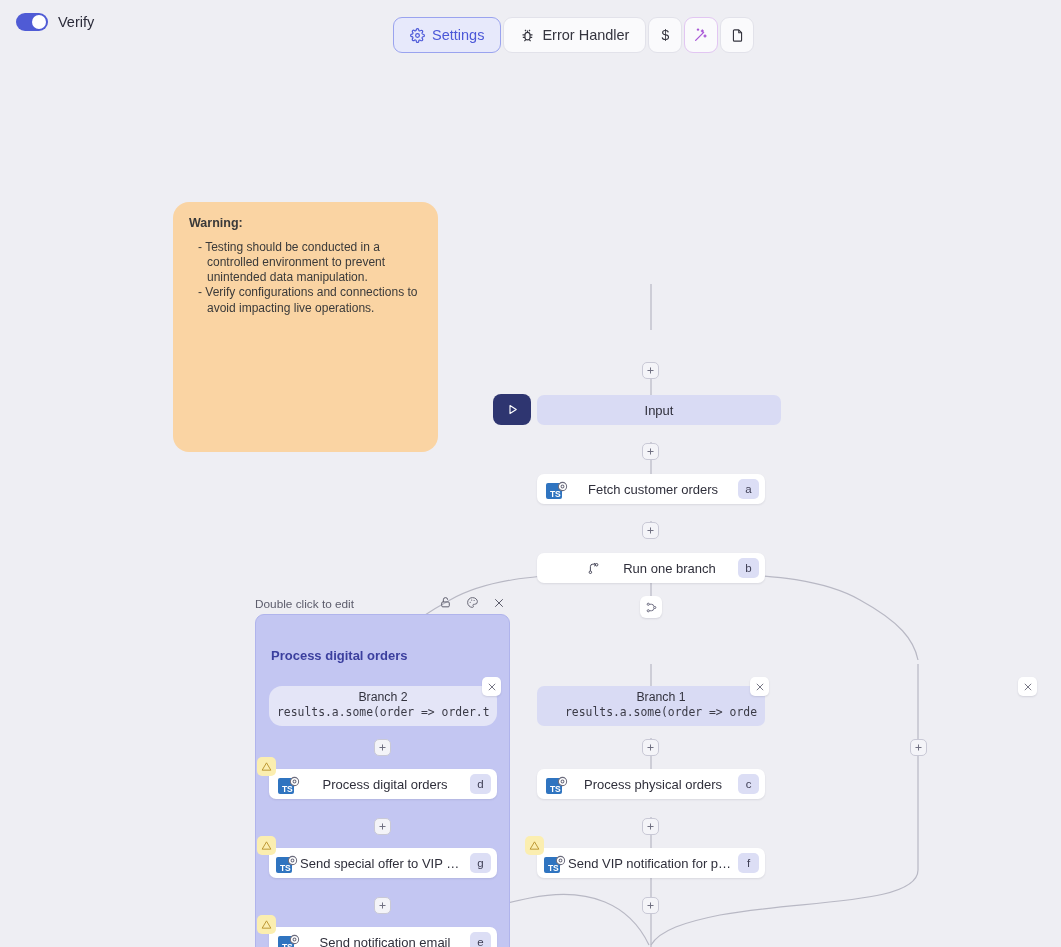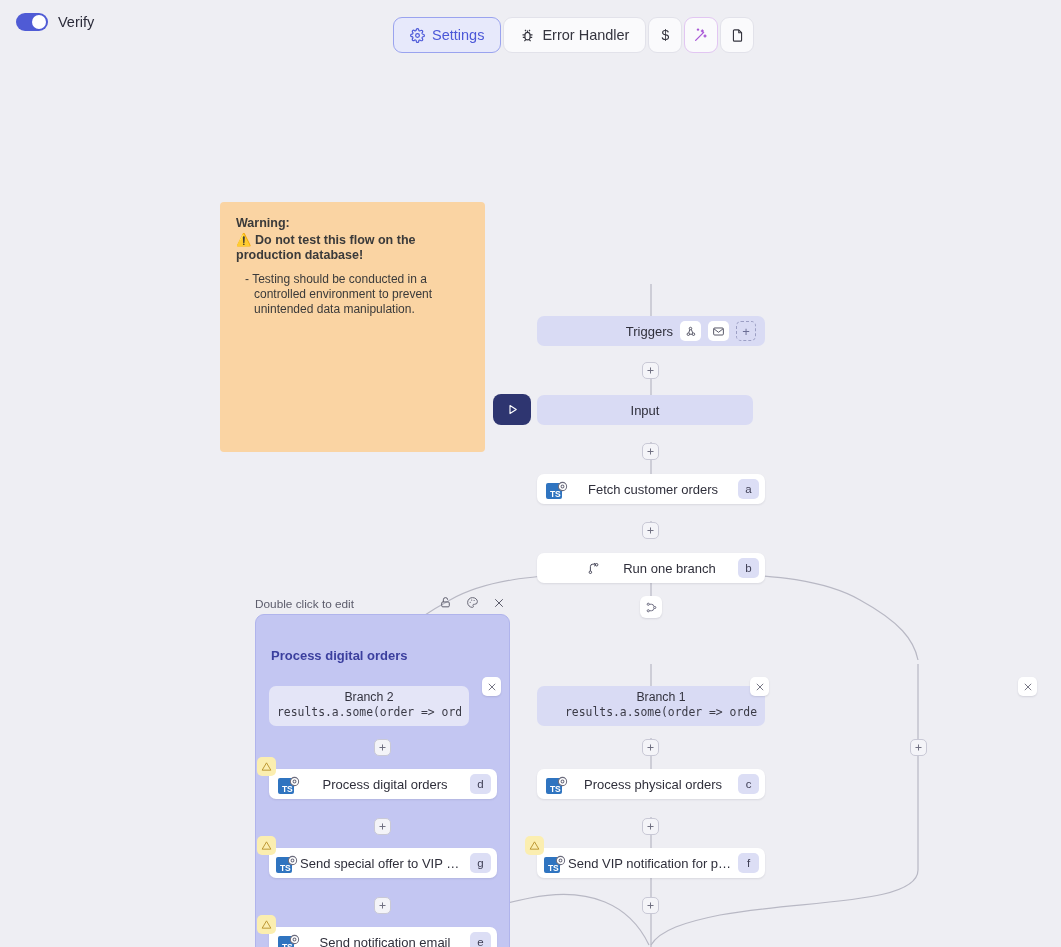--- a/index.html
+++ b/index.html
@@ -41,23 +41,22 @@
   .tbtn.wand { border-color: #e2c6f2; }
   .tbtn svg { display: block; }
 
   
   .canvas { position: absolute; inset: 62px 0 0 0; }
   #edges { position: absolute; left: 0; top: -62px; width: 1061px; height: 947px; pointer-events: none; }
 
   
   .sticky {
     position: absolute; left: 173px; top: 140px; width: 265px; height: 250px;
-    background: #fad4a3; border-radius: 4px; padding: 14px 16px;
+    background: #fad4a3; border-radius: 16px; padding: 14px 16px;
     color: #3a3a3a;
-    margin-left: 47px;
   }
   .sticky .s-title { font-size: 12.5px; font-weight: bold; line-height: 1.25; }
   .sticky .s-head { font-size: 12.5px; font-weight: bold; line-height: 1.25; margin-top: 1px; }
   .sticky ul { margin: 8px 0 0 0; padding-left: 18px; list-style: none; }
   .sticky li { font-size: 12px; line-height: 1.27; margin-bottom: 0px; text-indent: -9px; }
   .sticky li::before { content: "- "; }
 
   
   .group-wrap { position: absolute; left: 255px; top: 552px; width: 255px; height: 356px; }
   .group-head {
@@ -246,26 +245,23 @@
         <path d="M383 928 C 420 928, 470 910, 530 898 C 590 886, 630 905, 649 945"></path>
 
         <path d="M918 664 V 706"></path>
         <path d="M918 706 V 870"></path>
         <path d="M918 870 C 918 905, 800 900, 720 915 C 685 922, 660 930, 651 945"></path>
       </g>
     </svg>
 
     <div class="sticky">
       <div class="s-title">Warning:</div>
-      <div class="s-head">
-        <span>⚠️</span>
-        <span>Do not test this flow on the production database!</span>
-      </div>
       <ul>
         <li>Testing should be conducted in a controlled environment to prevent unintended data manipulation.</li>
+        <li>Verify configurations and connections to avoid impacting live operations.</li>
       </ul>
     </div>
 
     <div class="group-wrap">
       <div class="group-head">
         <div class="gh-label">Double click to edit</div>
         <div class="gh-icons">
           <span>
             <svg width="13" height="13" viewBox="0 0 24 24" fill="none" stroke="#5c5c6b" stroke-width="1.8">
               <rect x="5" y="11" width="14" height="9" rx="2"></rect>
@@ -284,55 +280,33 @@
             <svg width="12" height="12" viewBox="0 0 24 24" stroke="#5c5c6b" stroke-width="2" stroke-linecap="round">
                 <path d="M5 5l14 14M19 5L5 19"></path>
               </svg>
           </span>
         </div>
       </div>
       <div class="group-box"></div>
       <div class="group-title">Process digital orders</div>
     </div>
 
-    <div class="node pill" style="left:537px; top:254px; width:228px;">
-      <div style="flex:1"></div>
-      <div style="display:flex; align-items:center; gap:7px; padding-right:0;">
-        <span style="font-size:13px;color:#2f2f3b;">Triggers</span>
-        <span class="trig-ico">
-          <svg width="13" height="13" viewBox="0 0 24 24" fill="none" stroke="#4a4a5c" stroke-width="1.7">
-            <circle cx="8" cy="17" r="2.3"></circle>
-              <circle cx="17.5" cy="17" r="2.3"></circle>
-              <circle cx="12" cy="6.5" r="2.3"></circle>
-            <path d="M10.6 8.5 8.9 14.6M13.5 8.3l2.6 6.3M10.3 17h4.9"></path>
-          </svg>
-        </span>
-        <span class="trig-ico">
-          <svg width="13" height="13" viewBox="0 0 24 24" fill="none" stroke="#4a4a5c" stroke-width="1.7">
-            <rect x="3" y="5.5" width="18" height="13" rx="2"></rect>
-              <path d="m3.5 7 8.5 6.5L20.5 7"></path>
-          </svg>
-        </span>
-        <span class="trig-plus">+</span>
-      </div>
-      <div style="width:9px"></div>
-    </div>
 
     <div class="plus" style="left:642px; top:300px;">
       <svg width="9" height="9" viewBox="0 0 24 24" stroke="#6e6e80" stroke-width="2.6" stroke-linecap="round">
           <path d="M12 5v14M5 12h14"></path>
         </svg>
     </div>
 
     <div class="run-btn" style="left:493px; top:332px;">
       <svg width="15" height="15" viewBox="0 0 24 24" fill="none" stroke="#ffffff" stroke-width="1.8" stroke-linejoin="round">
           <path d="M8 5.5 18 12 8 18.5z"></path>
         </svg>
     </div>
-    <div class="node pill" style="left:537px; top:333px; width:216px;">
+    <div class="node pill" style="left:537px; top:333px; width:244px;">
       <div class="n-label">Input</div>
     </div>
 
     <div class="plus" style="left:642px; top:381px;">
       <svg width="9" height="9" viewBox="0 0 24 24" stroke="#6e6e80" stroke-width="2.6" stroke-linecap="round">
           <path d="M12 5v14M5 12h14"></path>
         </svg>
     </div>
 
     <div class="node" style="left:537px; top:412px; width:228px;">
@@ -371,21 +345,21 @@
 
     <div class="split-box" style="left:640px; top:534px;">
       <svg width="13" height="13" viewBox="0 0 24 24" fill="none" stroke="#5c5c72" stroke-width="1.6">
         <circle cx="6" cy="6" r="2"></circle>
           <circle cx="6" cy="18" r="2"></circle>
           <circle cx="18" cy="12" r="2"></circle>
         <path d="M8 6h4a4 4 0 0 1 4 4M8 18h4a4 4 0 0 0 4-4"></path>
       </svg>
     </div>
 
-    <div class="branch-head on-group" style="left:269px; top:624px; width:200px;">
+    <div class="branch-head on-group" style="left:269px; top:624px; width:228px;border-radius:13px;">
       <div class="bh-title">Branch 2</div>
       <div class="bh-expr">results.a.some(order =&gt; order.type</div>
     </div>
     <div class="branch-x" style="left:482px; top:615px;">
       <svg width="10" height="10" viewBox="0 0 24 24" stroke="#6a6a7a" stroke-width="2.2" stroke-linecap="round">
           <path d="M5 5l14 14M19 5L5 19"></path>
         </svg>
     </div>
 
     <div class="branch-head" style="left:537px; top:624px; width:228px;padding-left:28px;">

